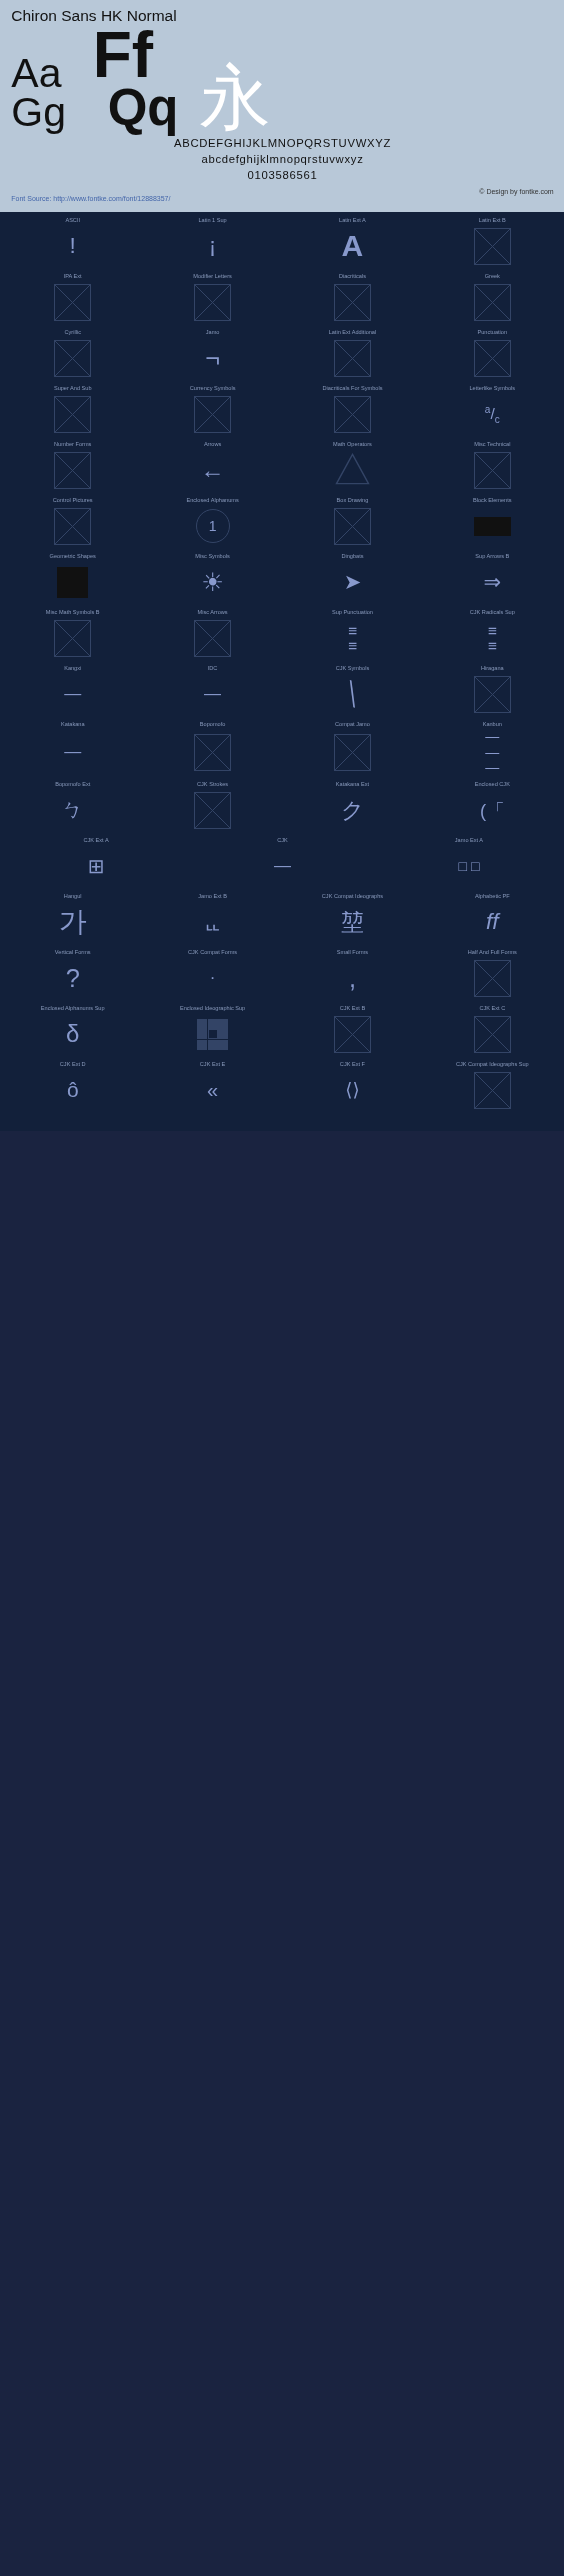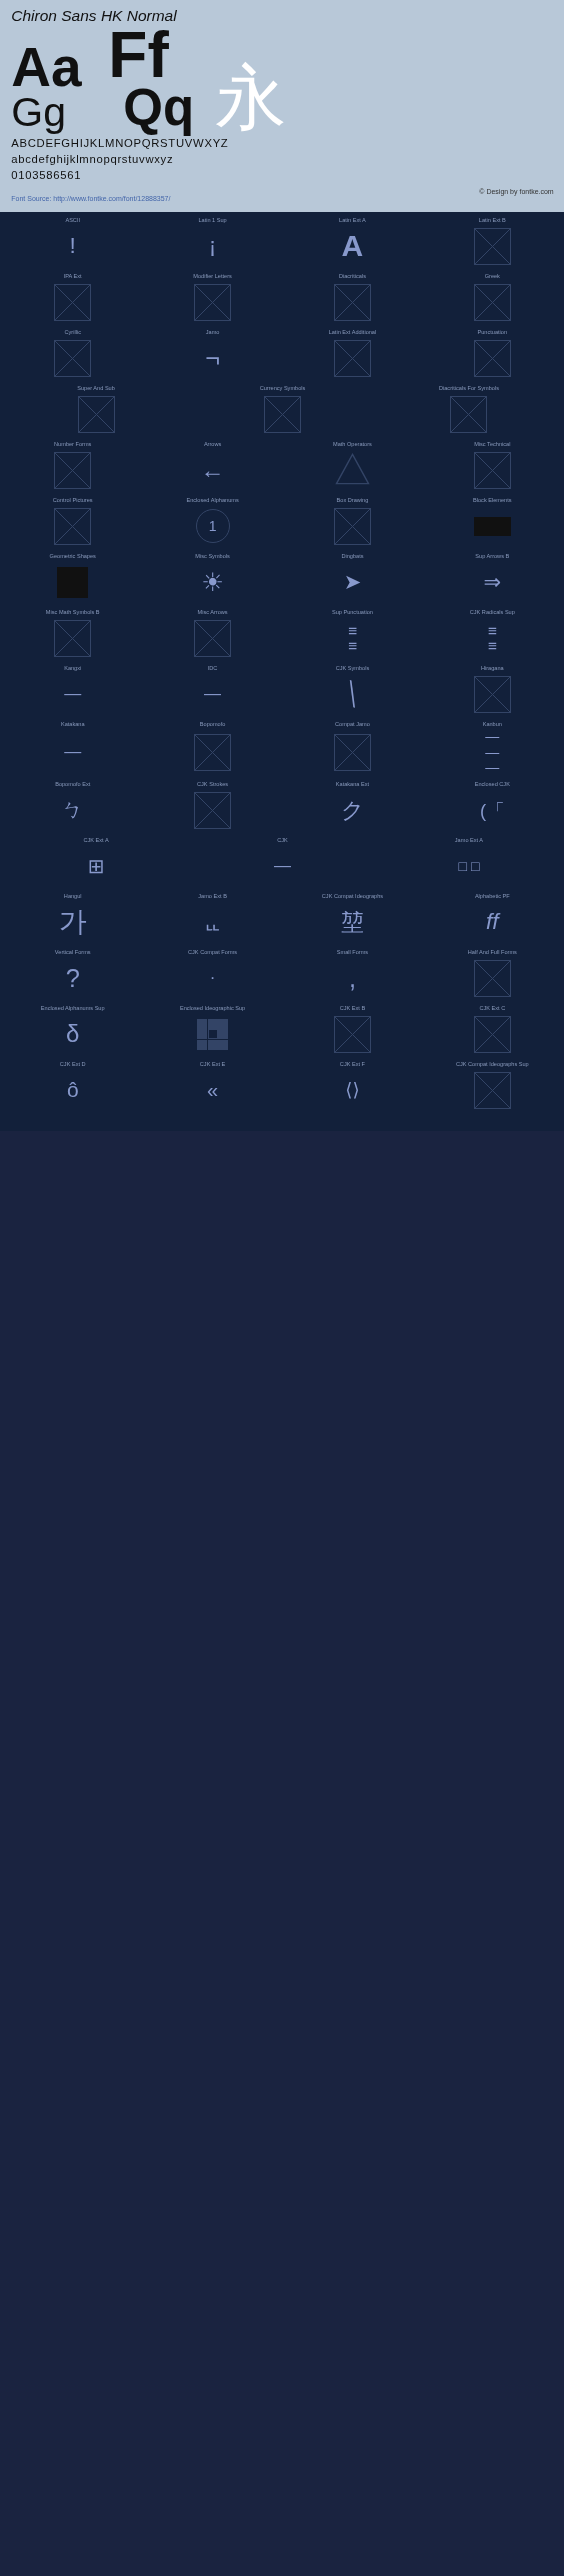--- a/index.html
+++ b/index.html
@@ -12,37 +12,36 @@
     
     .header {
       background: #b8c8d8;
       padding: 7px 11.3px 10px 11.3px;
     }
     .header-title {
       font-size: 15.5px;
       font-weight: normal;
       color: #111;
       margin-bottom: 2.8px;
-      font-style: italic;
     }
     .header-glyphs {
       display: flex;
       align-items: flex-end;
       gap: 0;
       margin-bottom: 2.8px;
     }
     .glyph-pair {
       display: flex;
       flex-direction: column;
       line-height: 1;
       color: #111;
     }
     .glyph-large {
-      font-size: 55px;
-      font-weight: bold;
+      font-size: 41px;
+      font-weight: normal;
       line-height: 0.9;
     }
     .glyph-small {
       font-size: 41px;
       font-weight: normal;
       line-height: 1;
     }
     .glyph-ff {
       font-size: 64px;
       font-weight: bold;
@@ -61,20 +60,21 @@
       font-size: 71px;
       color: white;
       margin-left: 21px;
       line-height: 1;
     }
     .alphabet-row {
       font-size: 11.3px;
       color: #111;
       line-height: 1.4;
       letter-spacing: 0.7px;
+      text-align: center;
     }
     .font-info {
       font-size: 7px;
       color: #333;
       margin-top: 1.4px;
     }
     .font-source {
       font-size: 7px;
       color: #4466aa;
     }
@@ -317,20 +317,28 @@
     <div class="grid-cell">
       <div class="cell-label">Currency Symbols</div>
       <div class="cell-content">
         <div class="box-x"></div>
       </div>
     </div>
     <div class="grid-cell">
       <div class="cell-label">Diacriticals For Symbols</div>
       <div class="cell-content">
         <div class="box-x"></div>
+      </div>
+    </div>
+    <div class="grid-cell">
+      <div class="cell-label">Letterlike Symbols</div>
+      <div class="cell-content">
+        <span style="color:#8899cc; font-size:15.5px; position:relative;">
+          <span style="font-size:10px; vertical-align:super;">a</span>/<span style="font-size:10px; vertical-align:sub;">c</span>
+        </span>
       </div>
     </div>
   </div>
 
   <div class="grid-row">
     <div class="grid-cell">
       <div class="cell-label">Number Forms</div>
       <div class="cell-content">
         <div class="box-x"></div>
       </div>

